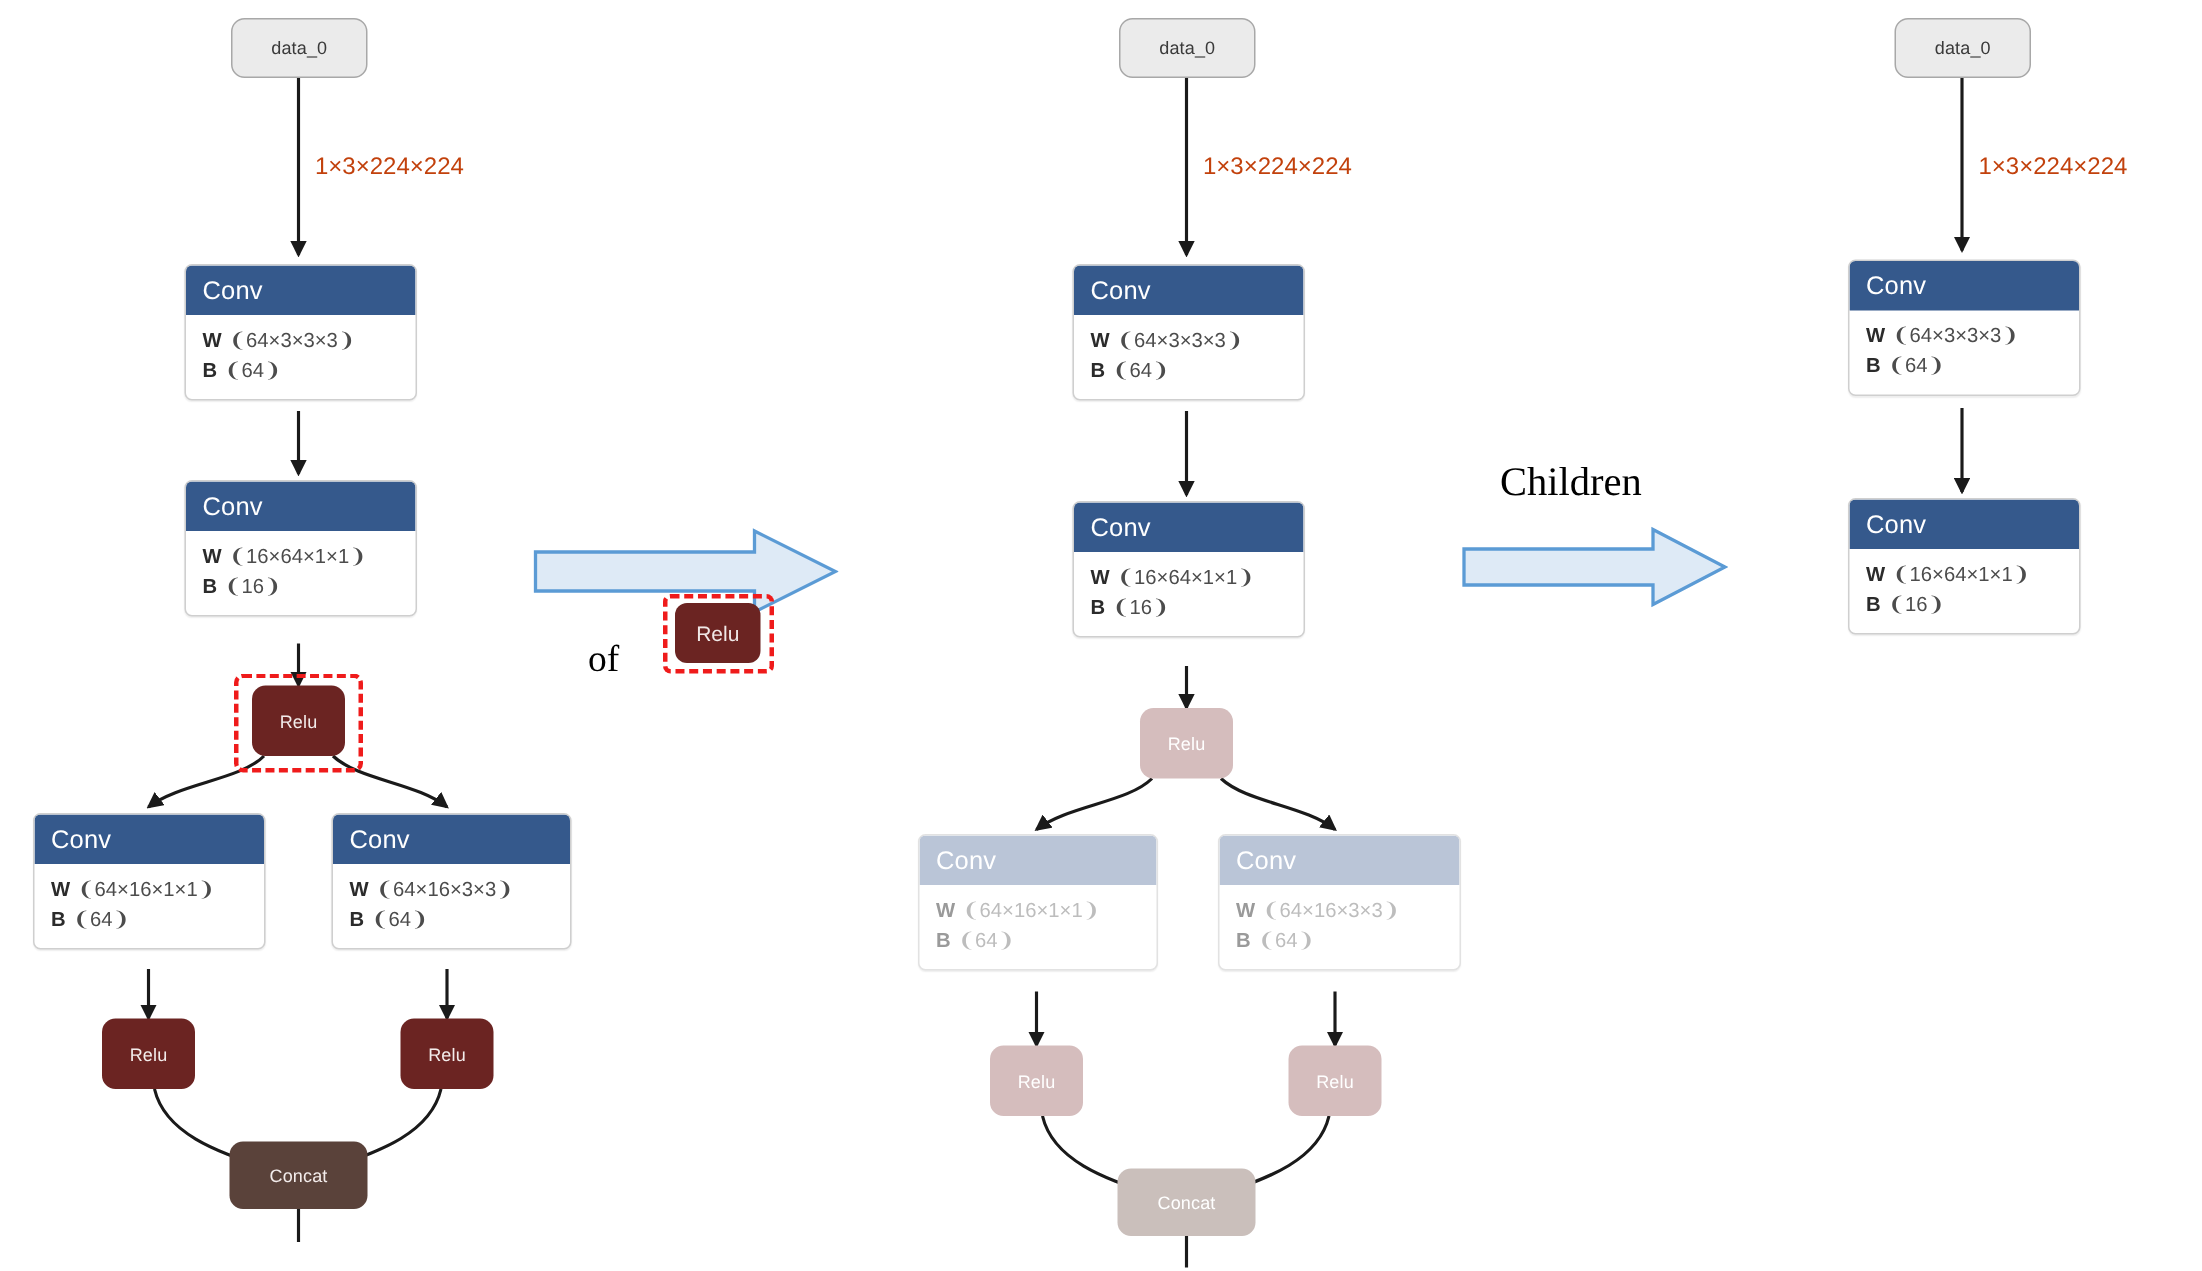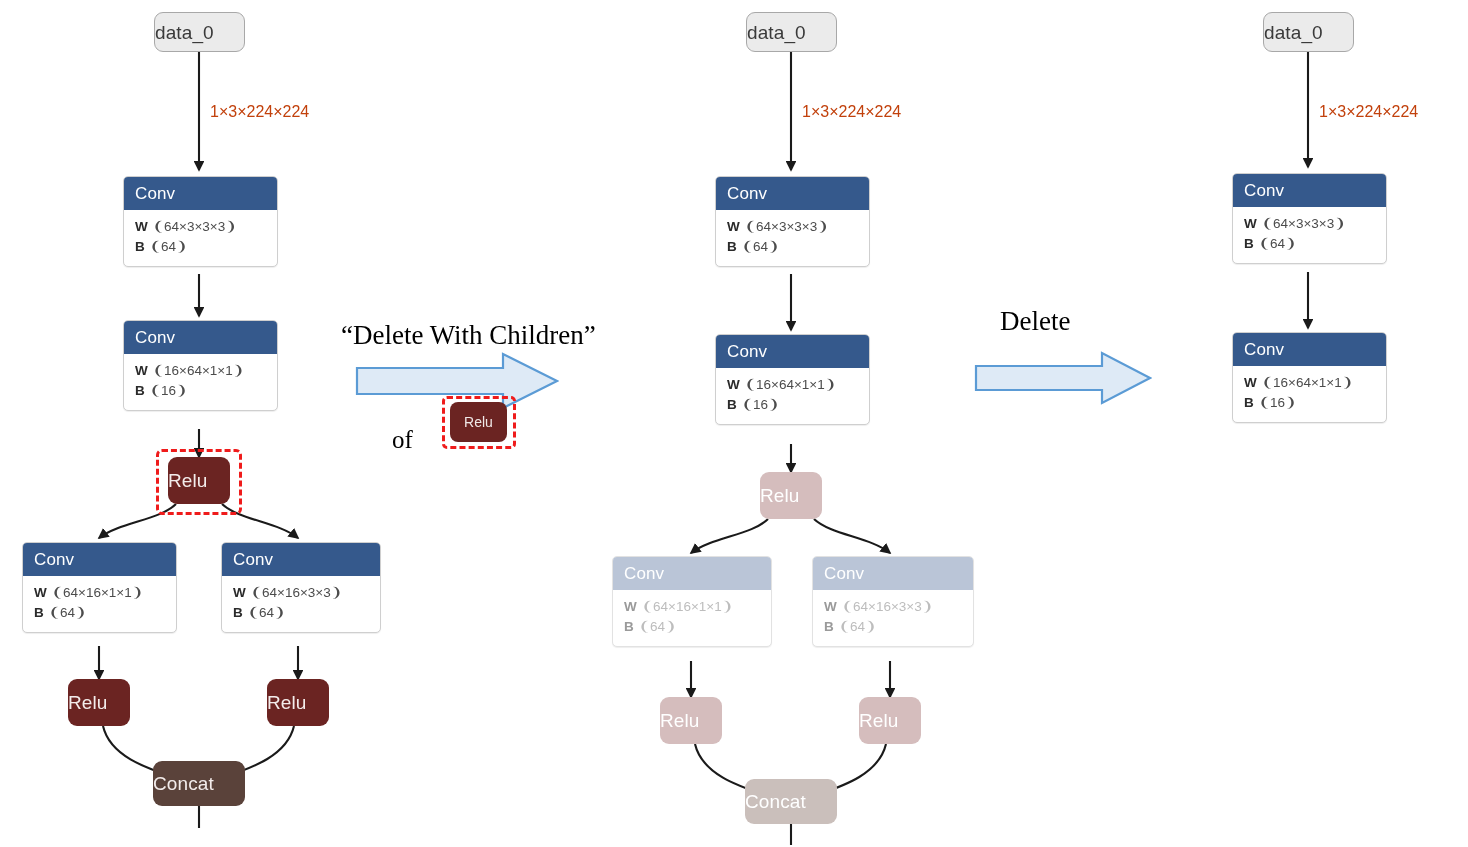--- a/index.html
+++ b/index.html
@@ -30,22 +30,22 @@
   .node {
     position: absolute;
     box-sizing: border-box;
   }
 
   
   .pill {
     border-radius: 9px;
     display: flex;
     align-items: center;
-    justify-content: flex-start;
-    font-size: 19px;
+    justify-content: center;
+    font-size: 12px;
     line-height: 1;
     letter-spacing: .1px;
   }
   .pill.io {
     background: #ebebeb;
     border: 1px solid #a8a8a8;
     color: #3a3a3a;
   }
   .pill.relu {
     background: #6b2422;
@@ -245,21 +245,20 @@
     <span>Relu</span>
   </div>
   <div class="node pill relu" style="left:267px; top:679px; width:62px; height:47px;">
     <span>Relu</span>
   </div>
 
   <div class="node pill concat" style="left:153px; top:761px; width:92px; height:45px;">
     <span>Concat</span>
   </div>
 
-  <div class="anno-text anno-title" style="left:341px; top:320px;">“Delete With Children”</div>
 
   <svg class="blockarrow" style="left:355px; top:352px;" width="204" height="58" viewBox="0 0 204 58">
     <path d="M2,16 L148,16 L148,2 L202,29 L148,56 L148,42 L2,42 Z" fill="#deeaf6" stroke="#5b9bd5" stroke-width="2.2" stroke-linejoin="miter"></path>
   </svg>
 
   <div class="anno-text anno-of" style="left:392px; top:426px;">of</div>
 
   <div class="chip" style="left:450px; top:402px; width:57px; height:40px;">
     <span>Relu</span>
   </div>
@@ -311,21 +310,21 @@
     <span>Relu</span>
   </div>
   <div class="node pill relu-dim" style="left:859px; top:697px; width:62px; height:47px;">
     <span>Relu</span>
   </div>
 
   <div class="node pill concat-dim" style="left:745px; top:779px; width:92px; height:45px;">
     <span>Concat</span>
   </div>
 
-  <div class="anno-text anno-title" style="left:1000px; top:306px;">Delete</div>
+  <div class="anno-text anno-title" style="left:1000px; top:306px;">Children</div>
 
   <svg class="blockarrow" style="left:974px; top:351px;" width="178" height="54" viewBox="0 0 178 54">
     <path d="M2,15 L128,15 L128,2 L176,27 L128,52 L128,39 L2,39 Z" fill="#deeaf6" stroke="#5b9bd5" stroke-width="2.2" stroke-linejoin="miter"></path>
   </svg>
 
   <div class="node pill io" style="left:1263px; top:12px; width:91px; height:40px;">
     <span>data_0</span>
   </div>
 
   <div class="edgelabel" style="left:1319px; top:103px;">1×3×224×224</div>

